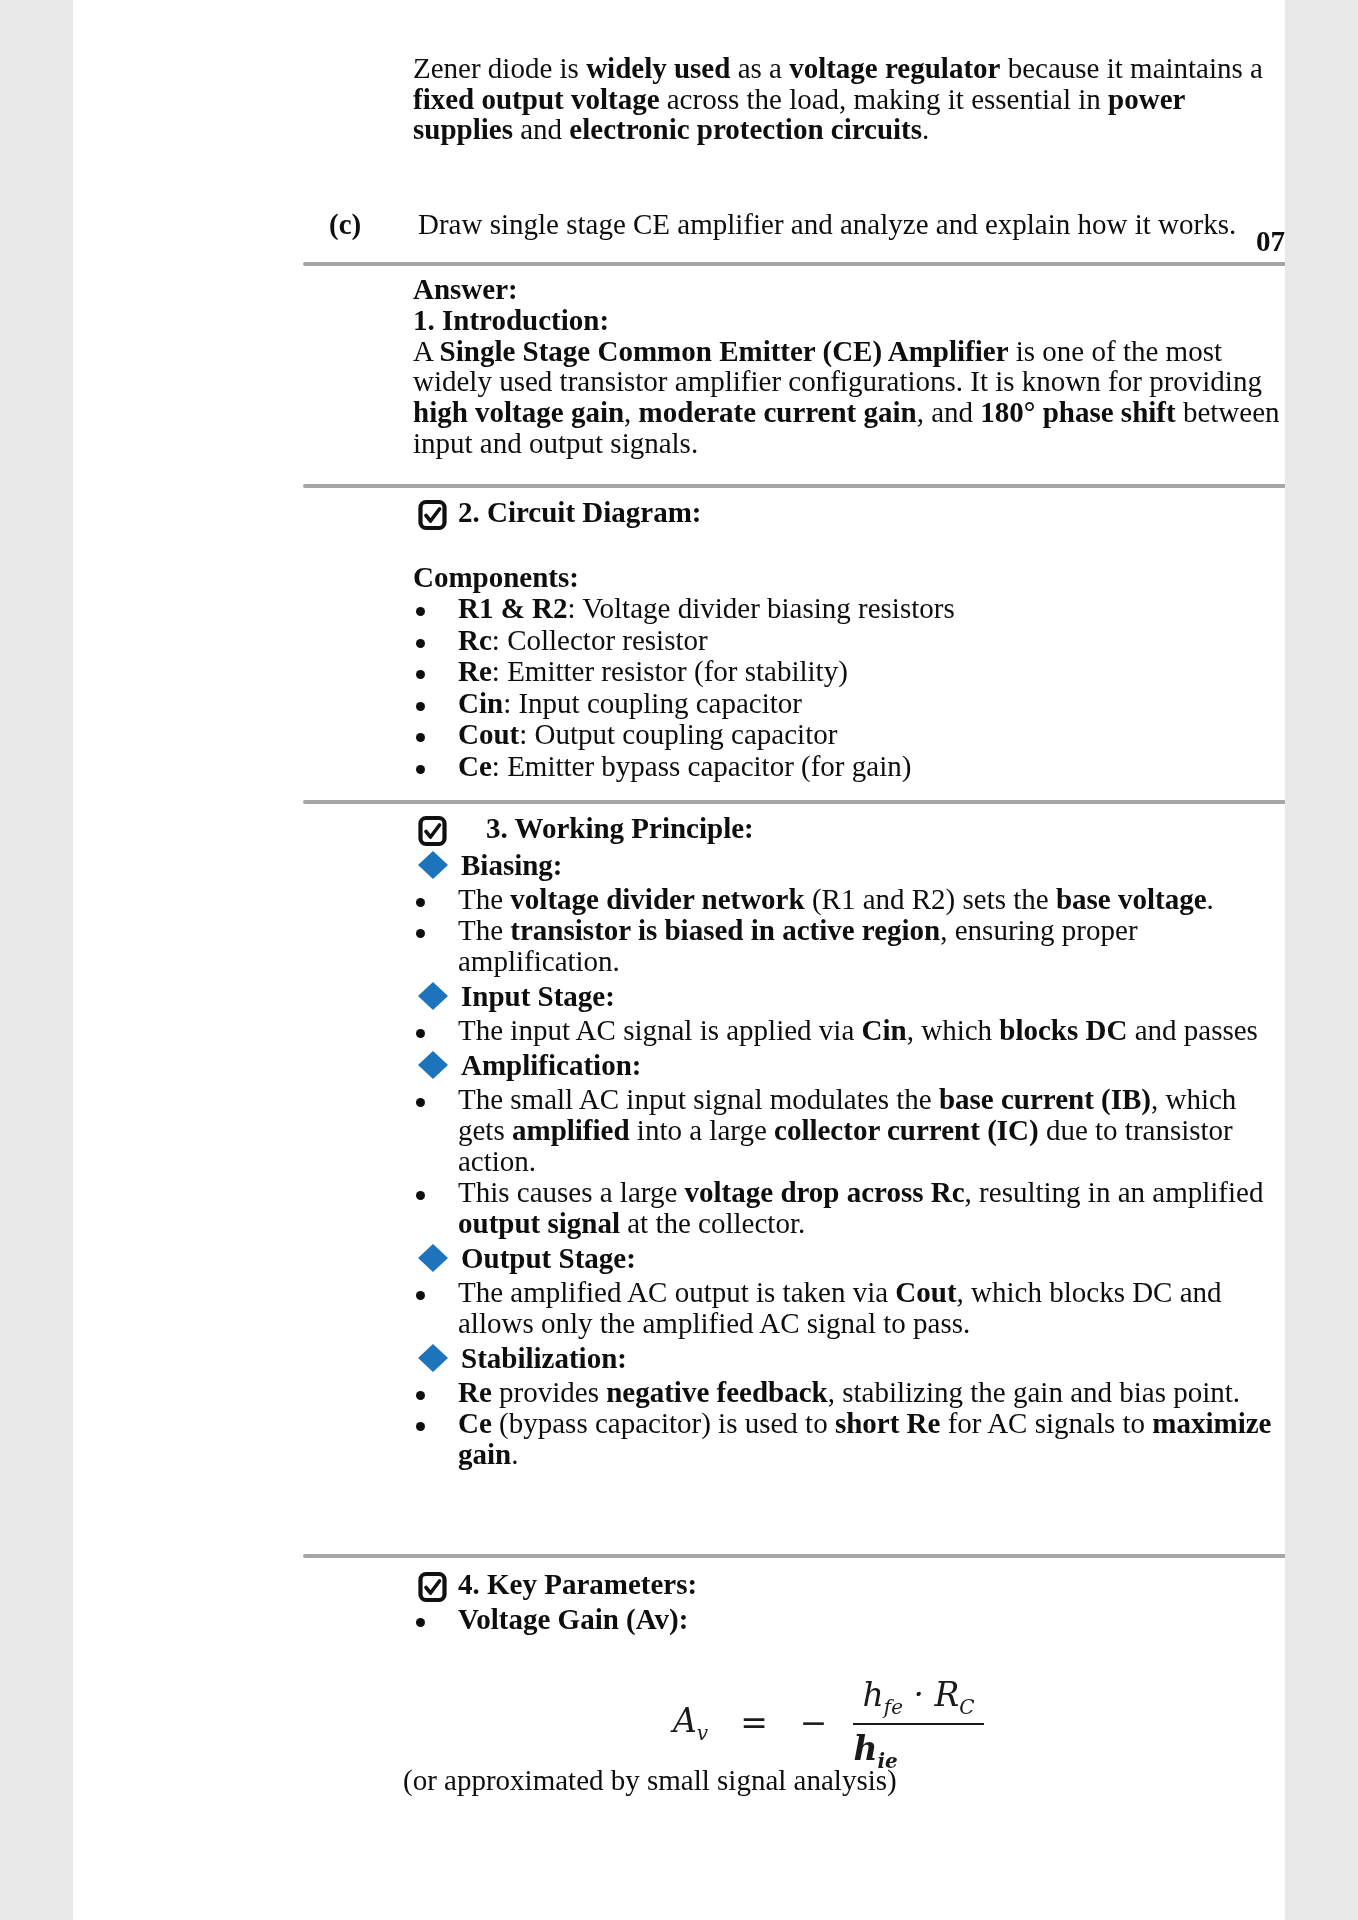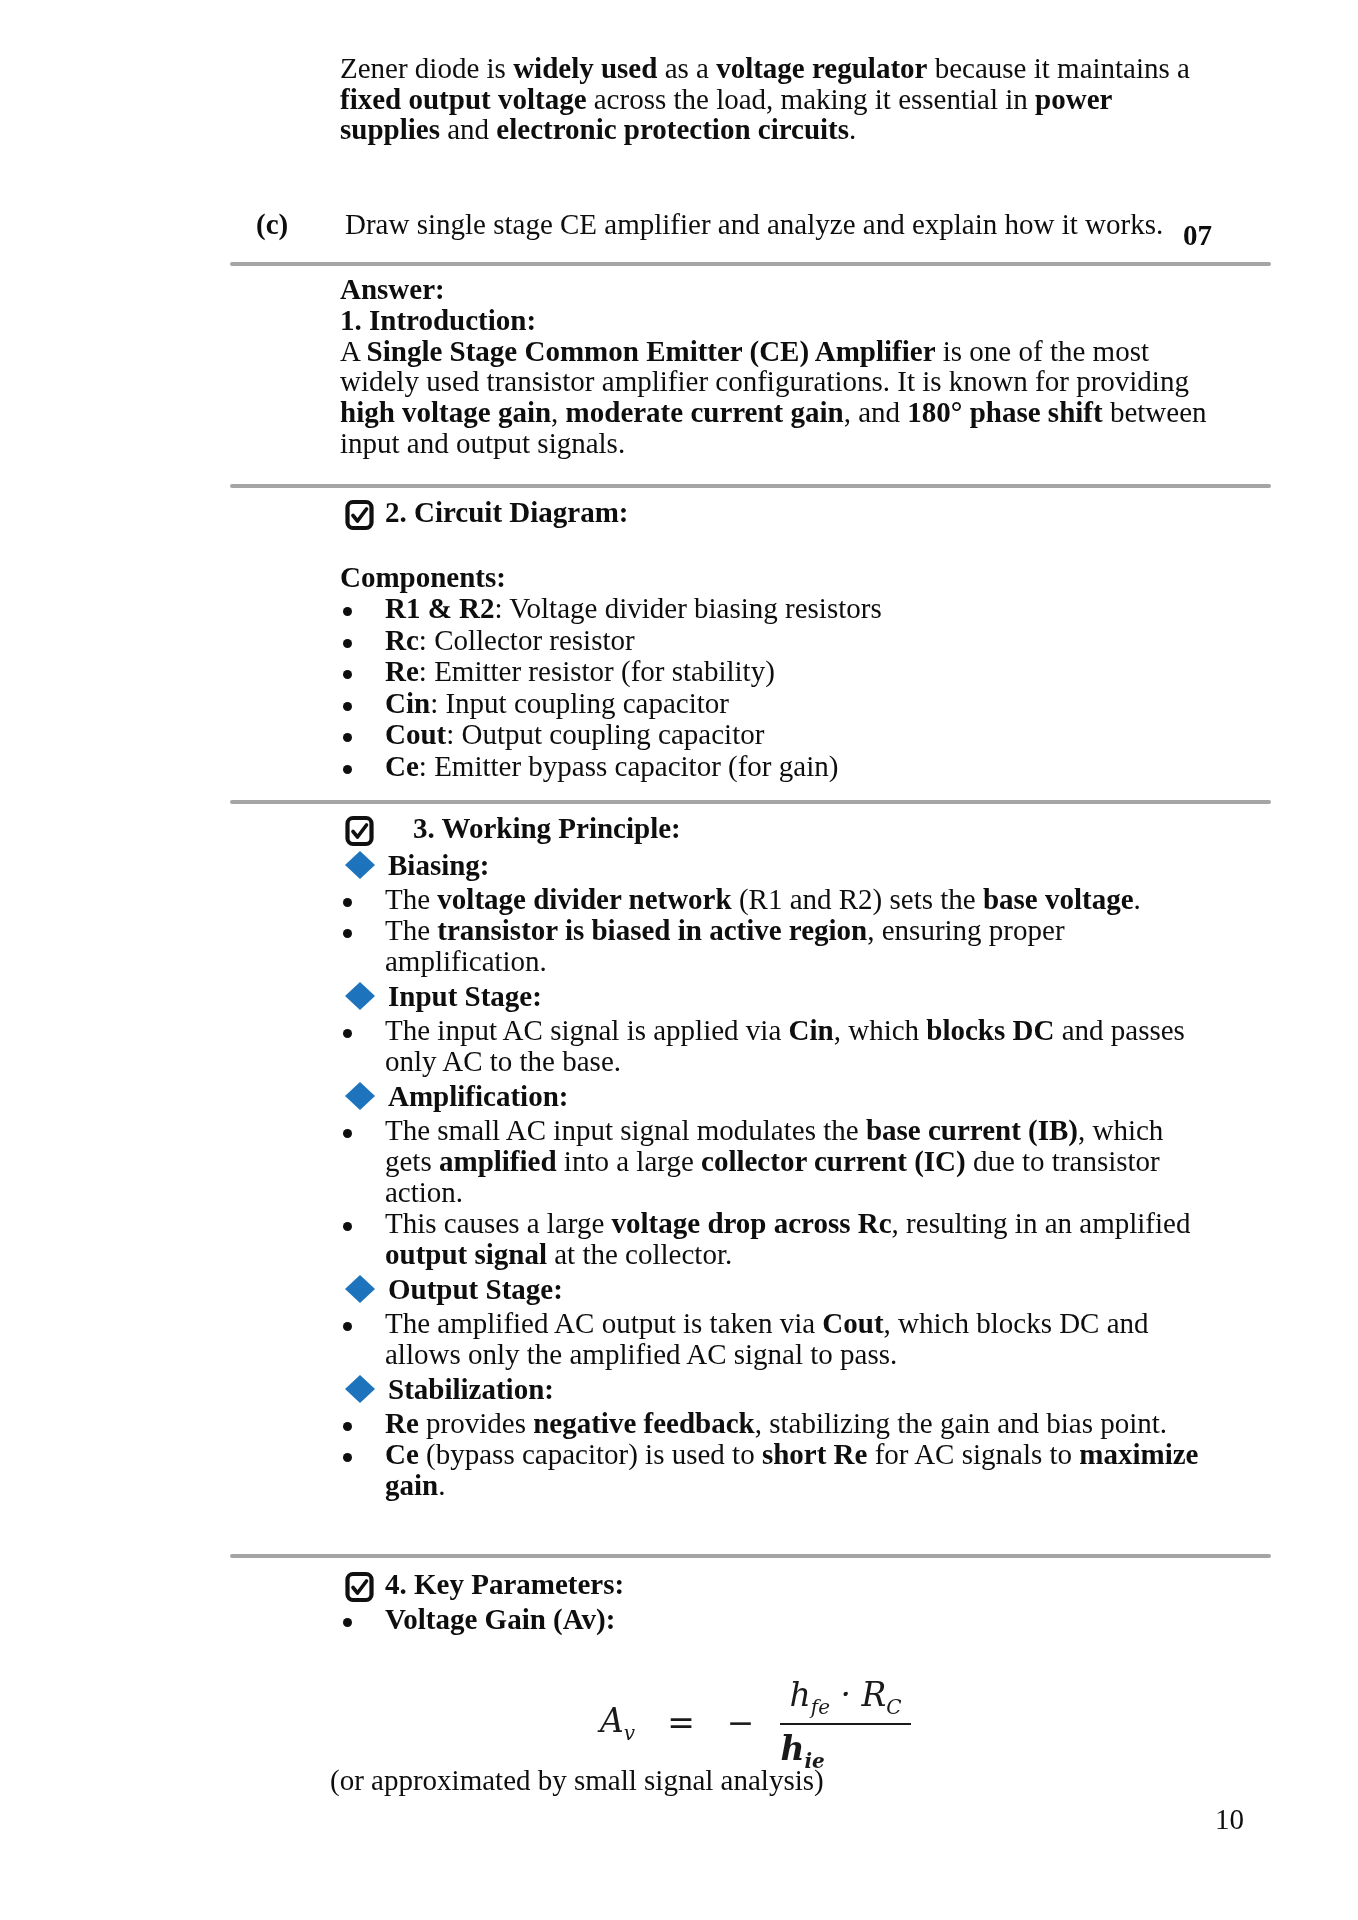--- a/index.html
+++ b/index.html
@@ -1,30 +1,30 @@
 <!DOCTYPE html>
 <html style="--text: #0e0e0e; --divider: #a5a5a5; --diamond_blue: #1e74bc; --checkbox: #101010;"><head>
 <meta charset="utf-8">
 <style>
   html,body{margin:0;padding:0;background:#e8e8e8;}
   .page{
-    position:relative;width:1358px;height:1920px;background:#ffffff;
+    position:relative;width:1212px;height:1920px;background:#ffffff;
     font-family:"Liberation Serif",serif;color:var(--text,#0e0e0e);
     font-size:29px;line-height:31px;overflow:hidden;margin:0 auto;
   }
   .abs{position:absolute;}
   .tline{white-space:nowrap;}
   b{font-weight:bold;}
   .divider{position:absolute;left:230px;width:1041px;height:4px;background:var(--divider,#a5a5a5);border-radius:2px;}
   
   #top-para{left:340px;top:53px;line-height:30.5px;}
   
   #q-label{left:256px;top:209px;font-weight:bold;}
   #q-text{left:345px;top:209px;}
-  #q-marks{left:1183px;top:220px;font-weight:bold;}
+  #q-marks{left:1183px;top:226px;font-weight:bold;}
   
   #answer-block{left:340px;top:274px;line-height:30.8px;}
   
   .sec-icon{position:absolute;left:345px;}
   .sec-title{position:absolute;left:385px;font-weight:bold;white-space:nowrap;}
   
   #components-heading{left:340px;top:562px;font-weight:bold;}
   #component-list{left:340px;top:593px;line-height:31.5px;}
   ul.blist{list-style:none;margin:0;padding:0;}
   li.bullet{position:relative;padding-left:45px;}
@@ -160,21 +160,20 @@
       <svg width="30" height="28" viewBox="0 0 30 28">
           <polygon points="15,0 30,14 15,28 0,14" style="fill:var(--diamond_blue,#1e74bc)"></polygon>
         </svg>
       <b class="gtitle">Input Stage:</b>
     </div>
     <ul class="blist">
       <li class="bullet">
           <span class="dot"></span>
           <div>
             <div class="tline"><span>The input AC signal is applied via </span><b>Cin</b><span>, which </span><b>blocks DC</b><span> and passes</span></div>
-            <div class="tline"><span>only AC to the base.</span></div>
           </div>
         </li>
     </ul>
 
     <div class="ghead">
       <svg width="30" height="28" viewBox="0 0 30 28">
           <polygon points="15,0 30,14 15,28 0,14" style="fill:var(--diamond_blue,#1e74bc)"></polygon>
         </svg>
       <b class="gtitle">Amplification:</b>
     </div>

